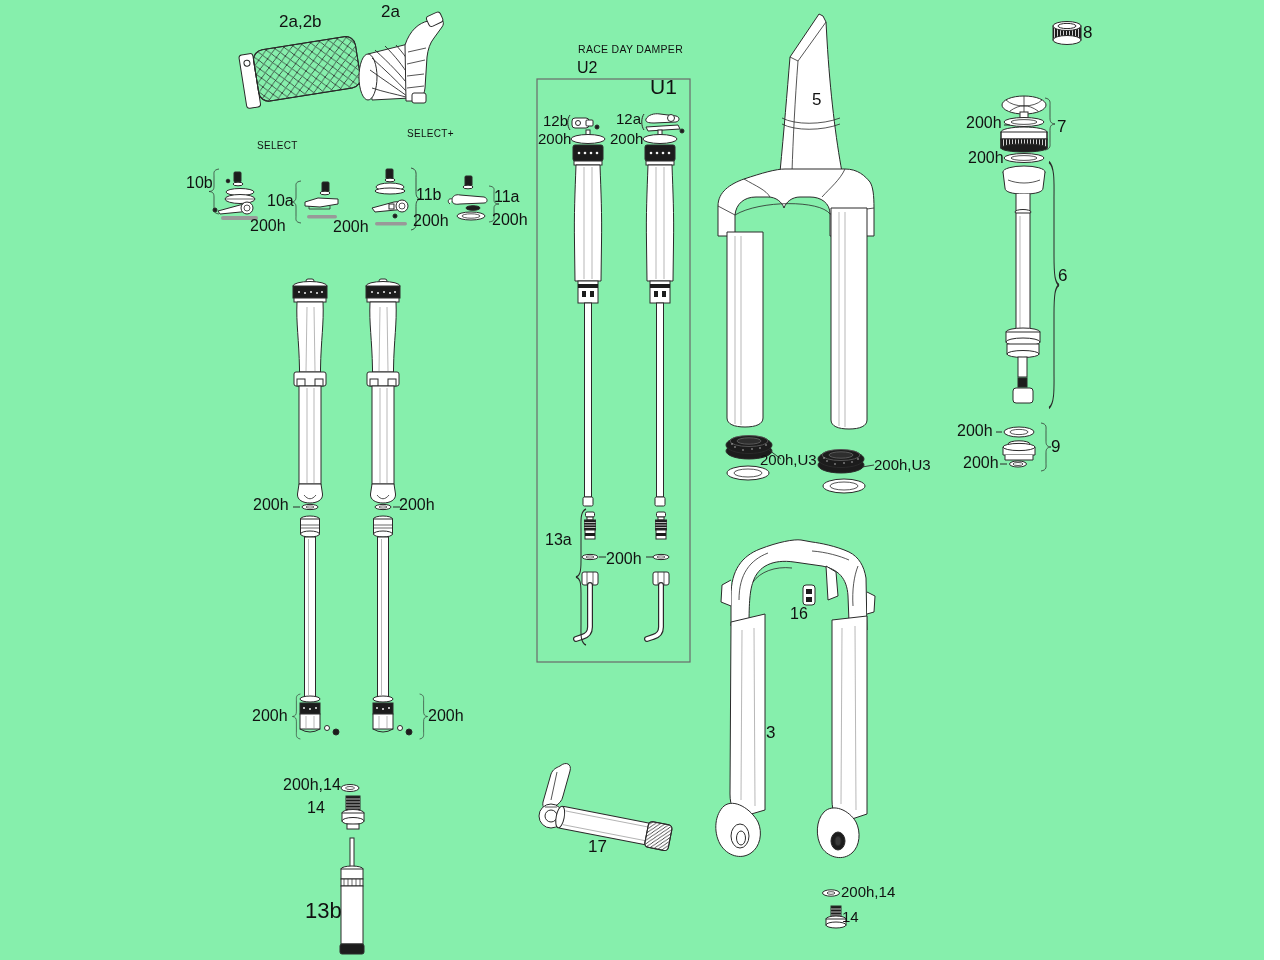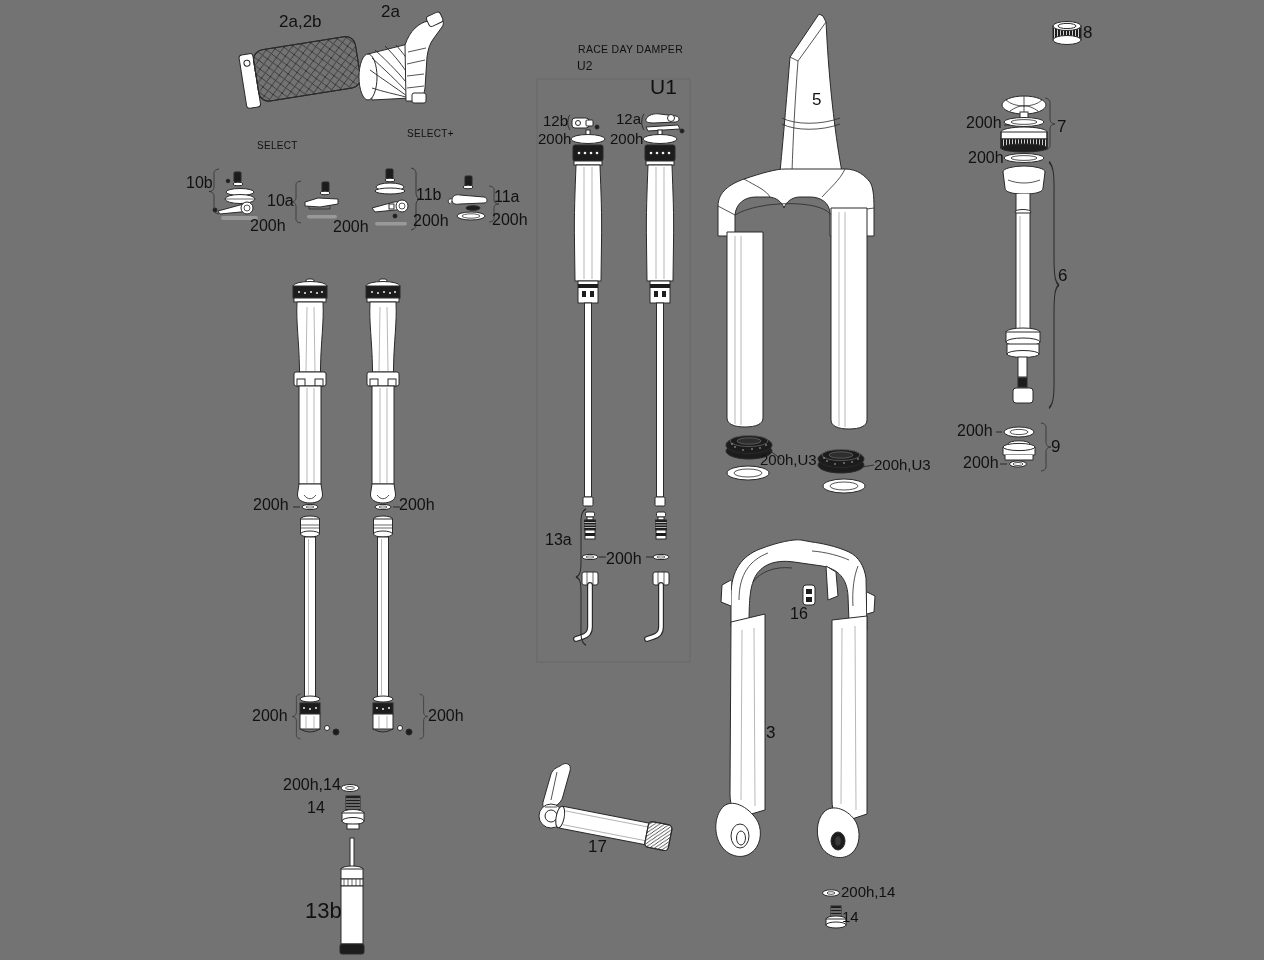--- a/index.html
+++ b/index.html
@@ -1,16 +1,16 @@
 <!DOCTYPE html>
 <html><head>
 <meta charset="utf-8">
 <style>
   html,body{margin:0;padding:0;background:#fff;}
-  .stage{position:relative;width:1264px;height:960px;background:#737373;
+  .stage{position:relative;width:1264px;height:960px;background:#86efac;
          font-family:"Liberation Sans",sans-serif;overflow:hidden;}
   .stage svg{position:absolute;left:0;top:0;}
   .lbl{position:absolute;color:#111;white-space:nowrap;line-height:1;}
   .hdr{font-weight:normal;letter-spacing:.3px;}
 </style>
 </head>
 <body>
 
 <div class="stage">
 
@@ -376,21 +376,21 @@
     <use href="#brace" transform="translate(294,694) scale(0.8,0.45)"></use>
     <use href="#brace" transform="translate(426,694) scale(-0.8,0.45)"></use>
     <path d="M570 130 C567 126 567 119 570 115 M644 130 C641 126 641 118 644 114" stroke-width="1"></path>
   </g>
 </svg>
 
   <div class="lbl" style="left:279px;top:13px;font-size:17px">2a,2b</div>
   <div class="lbl" style="left:381px;top:3px;font-size:17px">2a</div>
 
   <div class="lbl hdr" style="left:578px;top:44px;font-size:10.5px">RACE DAY DAMPER</div>
-  <div class="lbl" style="left:577px;top:60px;font-size:12px">U2</div>
+  <div class="lbl" style="left:577px;top:60px;font-size:16px">U2</div>
   <div class="lbl" style="left:650px;top:76px;font-size:21px">U1</div>
   <div class="lbl" style="left:543px;top:113px;font-size:15px">12b</div>
   <div class="lbl" style="left:538px;top:131px;font-size:15px">200h</div>
   <div class="lbl" style="left:616px;top:111px;font-size:15px">12a</div>
   <div class="lbl" style="left:610px;top:131px;font-size:15px">200h</div>
   <div class="lbl" style="left:545px;top:532px;font-size:16px">13a</div>
   <div class="lbl" style="left:606px;top:551px;font-size:16px">200h</div>
 
   <div class="lbl hdr" style="left:257px;top:141px;font-size:10px">SELECT</div>
   <div class="lbl hdr" style="left:407px;top:129px;font-size:10px">SELECT+</div>

